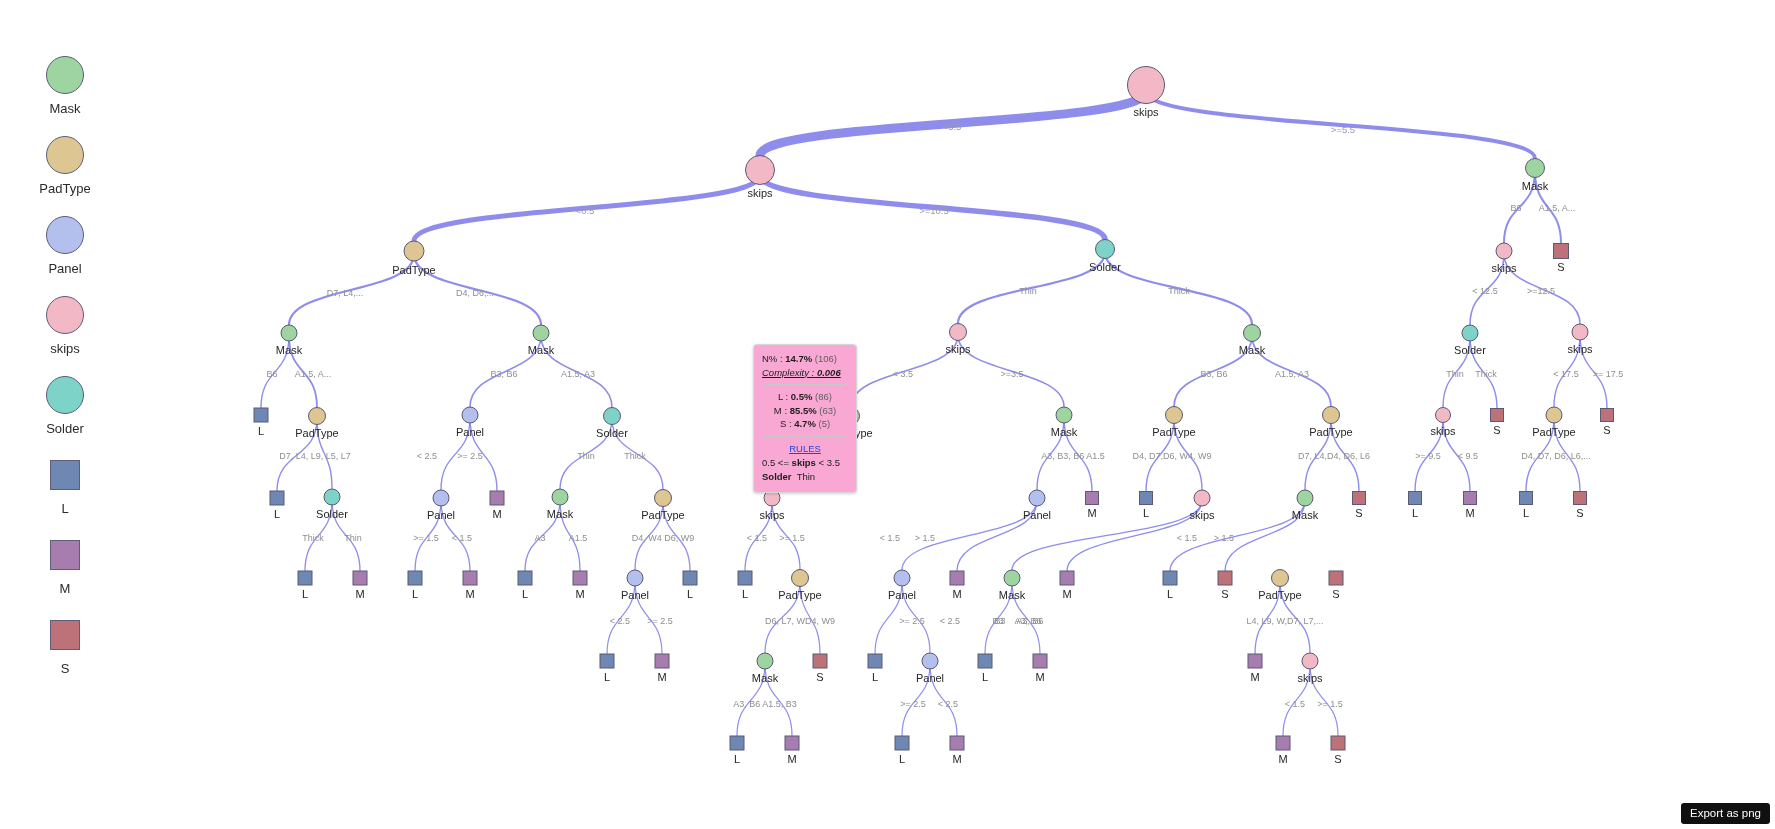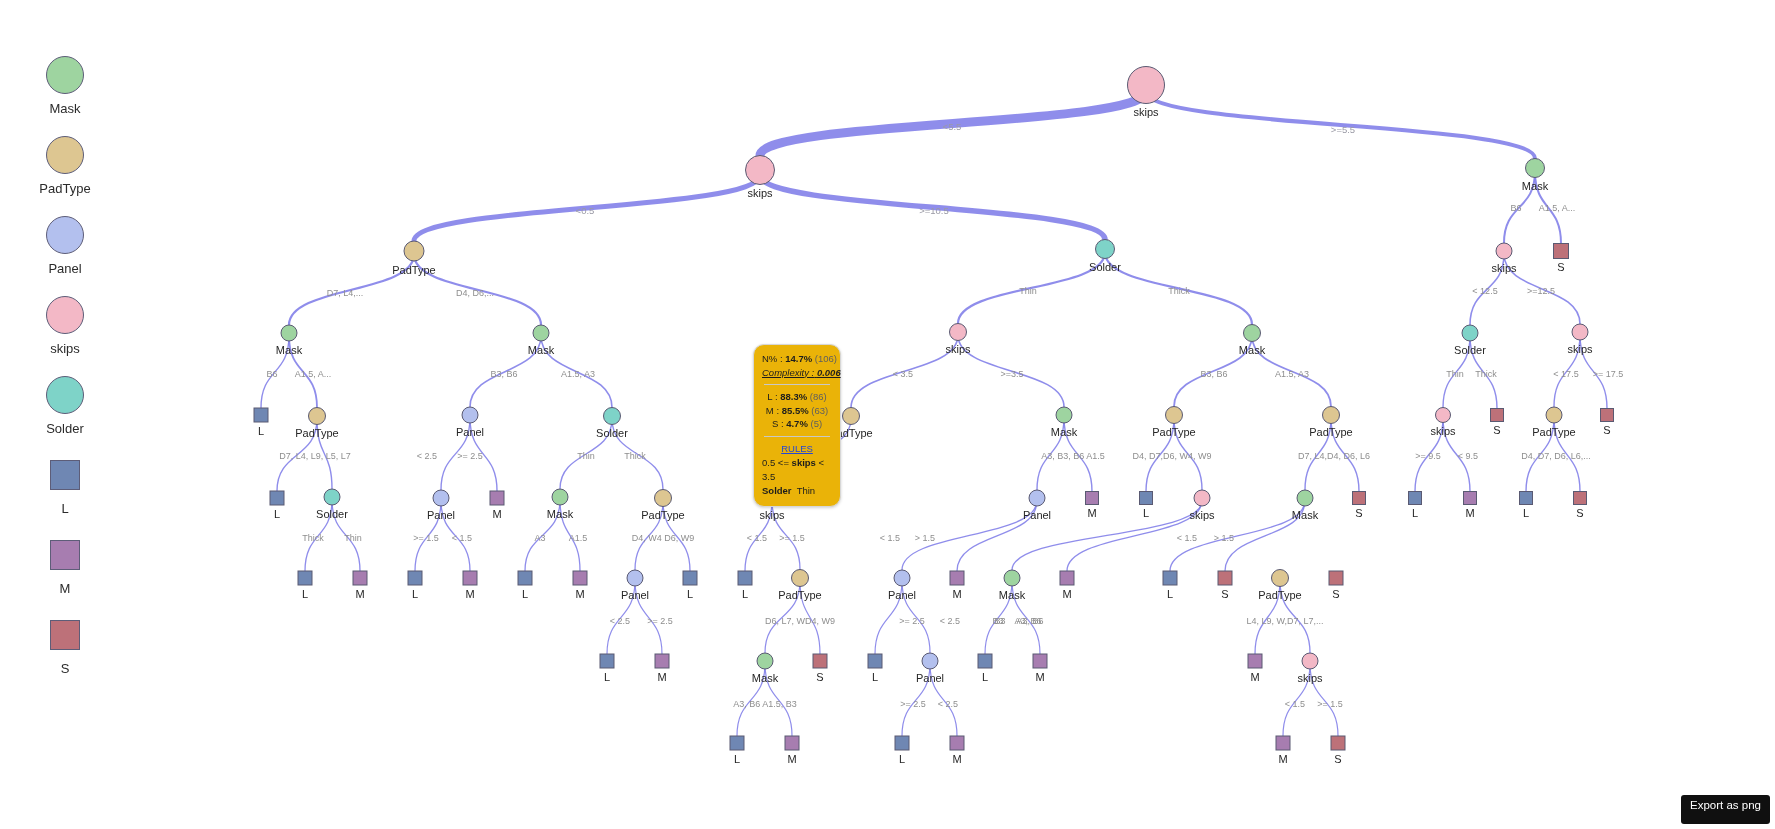--- a/index.html
+++ b/index.html
@@ -88,24 +88,24 @@
     margin-top: 6px;
     font-size: 13px;
     color: #2b2b2b;
     font-family: "Liberation Sans", sans-serif;
   }
   
   #tooltip {
     position: absolute;
     left: 753px;
     top: 344px;
-    width: 88px;
-    background: #eab308;
+    width: 104px;
+    background: #f9a8d4;
     border: 1px solid #d7d7d7;
-    border-radius: 11px;
+    border-radius: 4px;
     box-shadow: 0 1px 3px rgba(0,0,0,0.18);
     padding: 7px 8px 8px 8px;
     box-sizing: border-box;
     font-family: "Liberation Sans", sans-serif;
     color: #1d1d1d;
   }
   #tooltip .tt-row {
     font-size: 9.5px;
     line-height: 13.5px;
     white-space: nowrap;
@@ -142,21 +142,21 @@
   }
   
   #export-btn {
     position: absolute;
     right: 5px;
     bottom: 5px;
     background: #101010;
     color: #ffffff;
     font-size: 11.5px;
     font-family: "Liberation Sans", sans-serif;
-    padding: 4px 9px 13px 9px;
+    padding: 4px 9px 5px 9px;
     border-radius: 3px;
     cursor: pointer;
     user-select: none;
     white-space: nowrap;
   }
 </style>
 </head>
 <body>
 
 <div id="stage">
@@ -667,21 +667,21 @@
       <span>N% :</span>
       <b>14.7%</b>
       <span class="muted">(106)</span>
     </div>
     <div class="tt-row left complexity">
       <span>Complexity :</span>
       <b>0.006</b>
     </div>
     <div class="tt-sep"></div>
     <div id="tt-classes">
-        <div class="tt-row"><span>L : </span><b>88.3%</b><span class="muted"> (86)</span></div>
+        <div class="tt-row"><span>L : </span><b>0.5%</b><span class="muted"> (86)</span></div>
         <div class="tt-row"><span>M : </span><b>85.5%</b><span class="muted"> (63)</span></div>
         <div class="tt-row"><span>S : </span><b>4.7%</b><span class="muted"> (5)</span></div>
       </div>
     <div class="tt-sep"></div>
     <div class="tt-rules">RULES</div>
     <div id="tt-rules-lines">
         <div class="tt-rule-line">0.5 &lt;= <b>skips</b> &lt; 3.5</div>
         <div class="tt-rule-line"><b>Solder</b>&nbsp; Thin</div>
       </div>
   </div>

